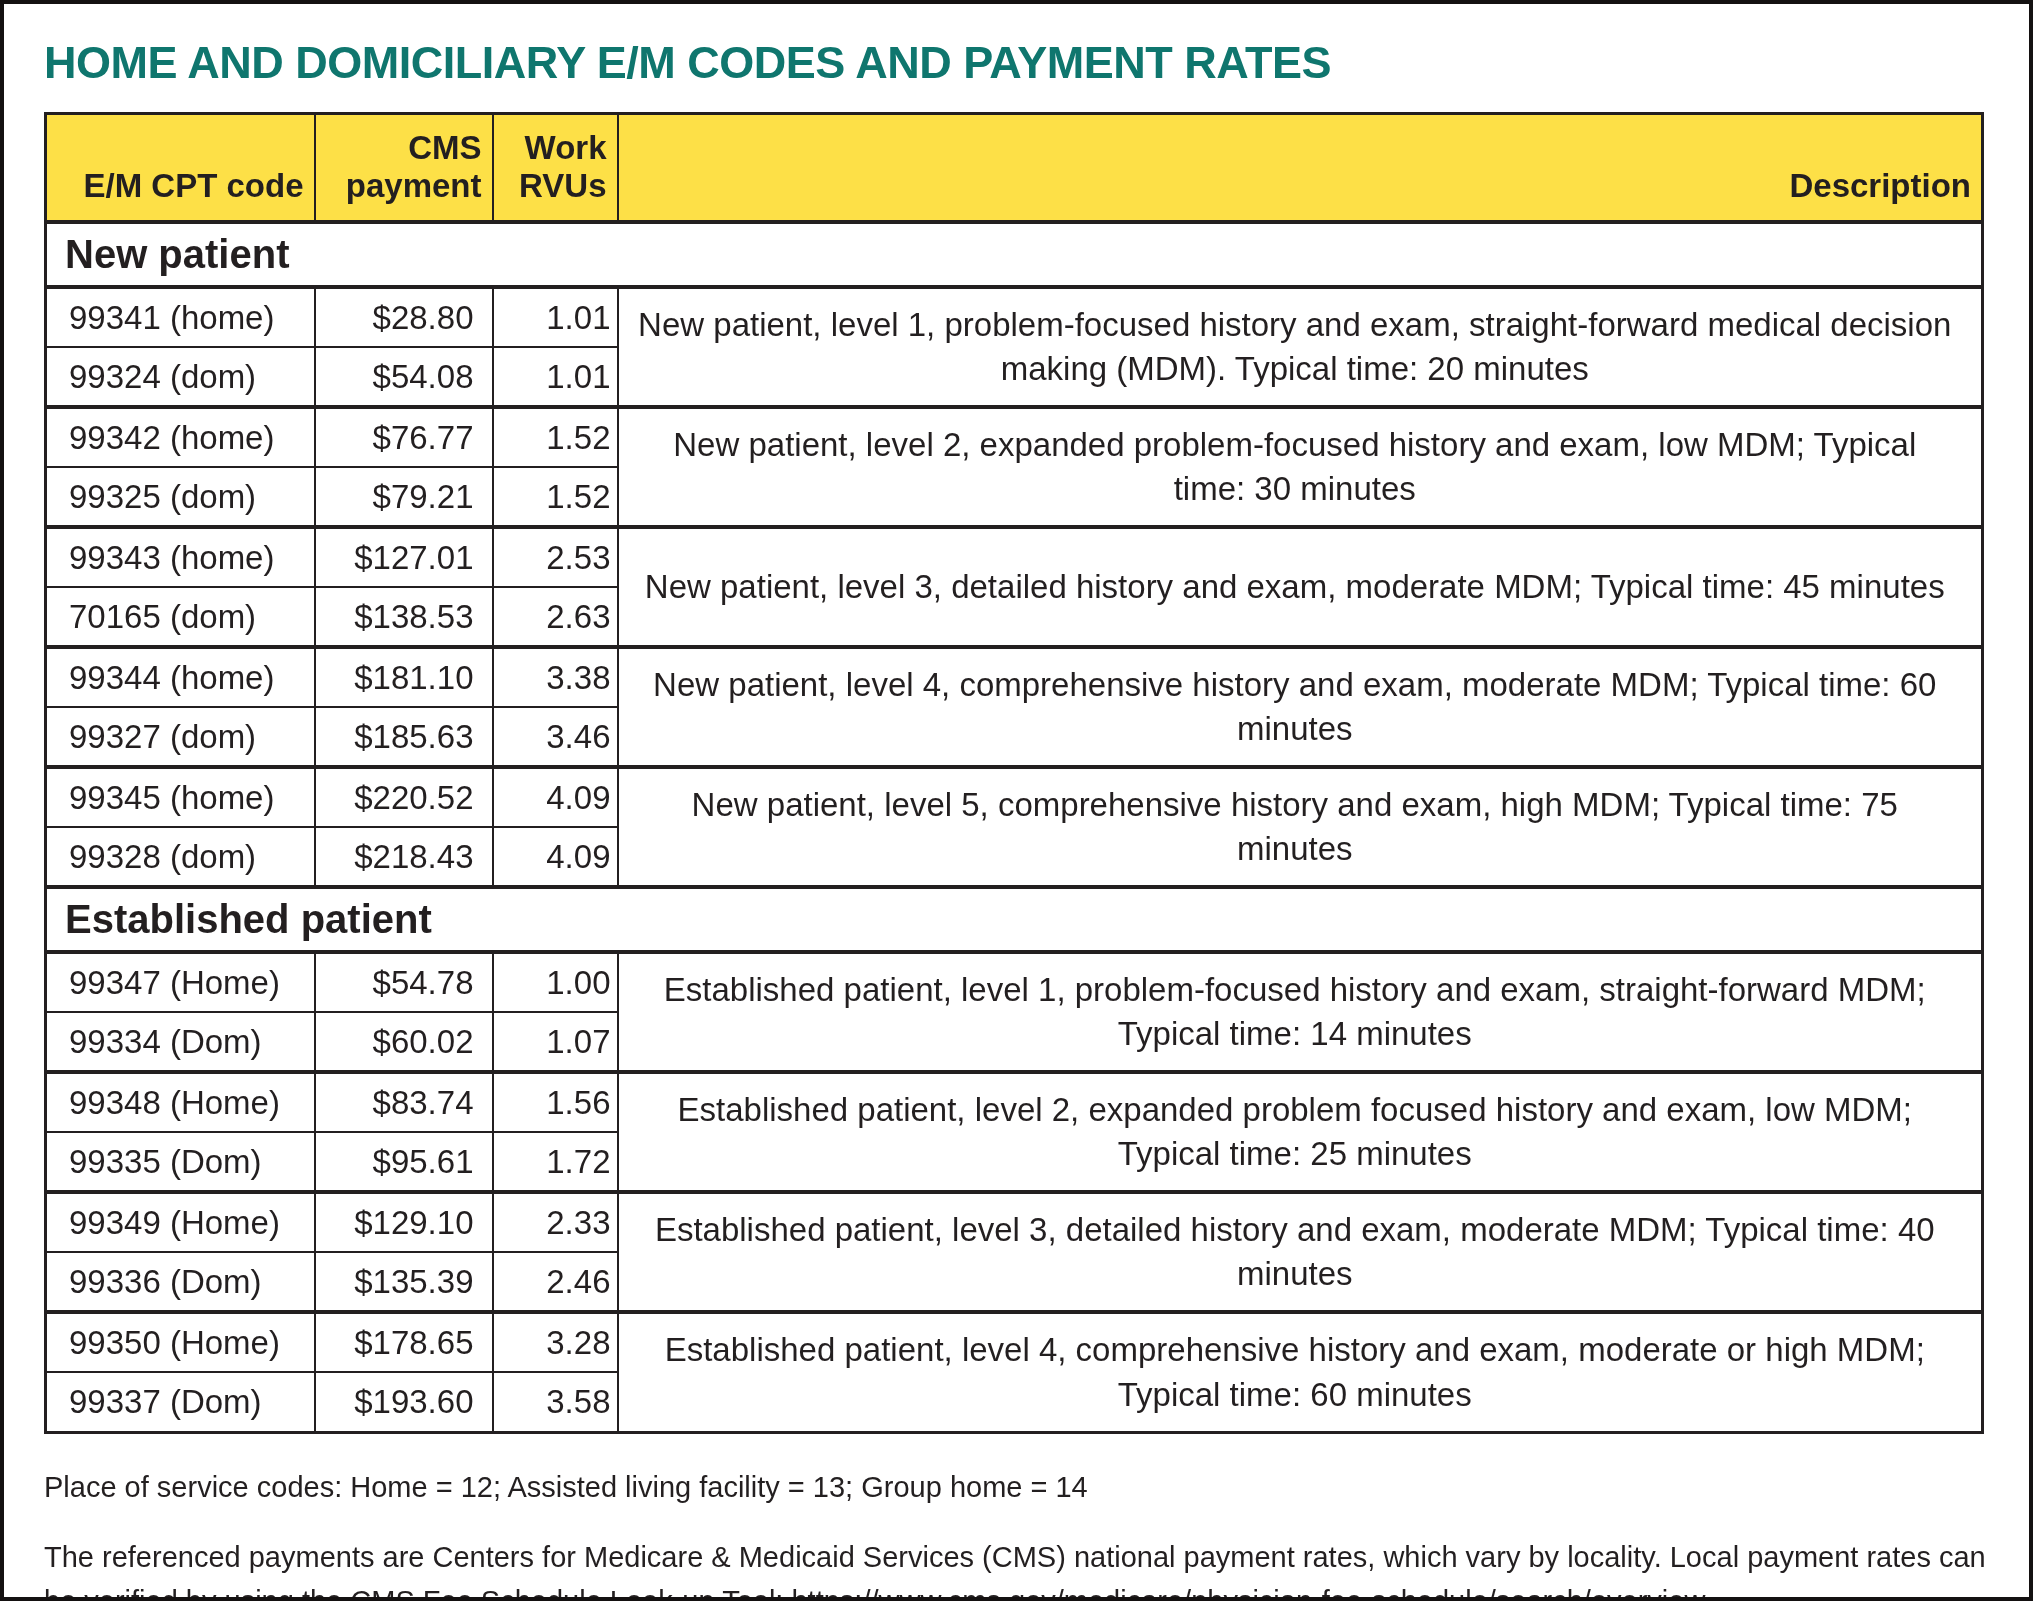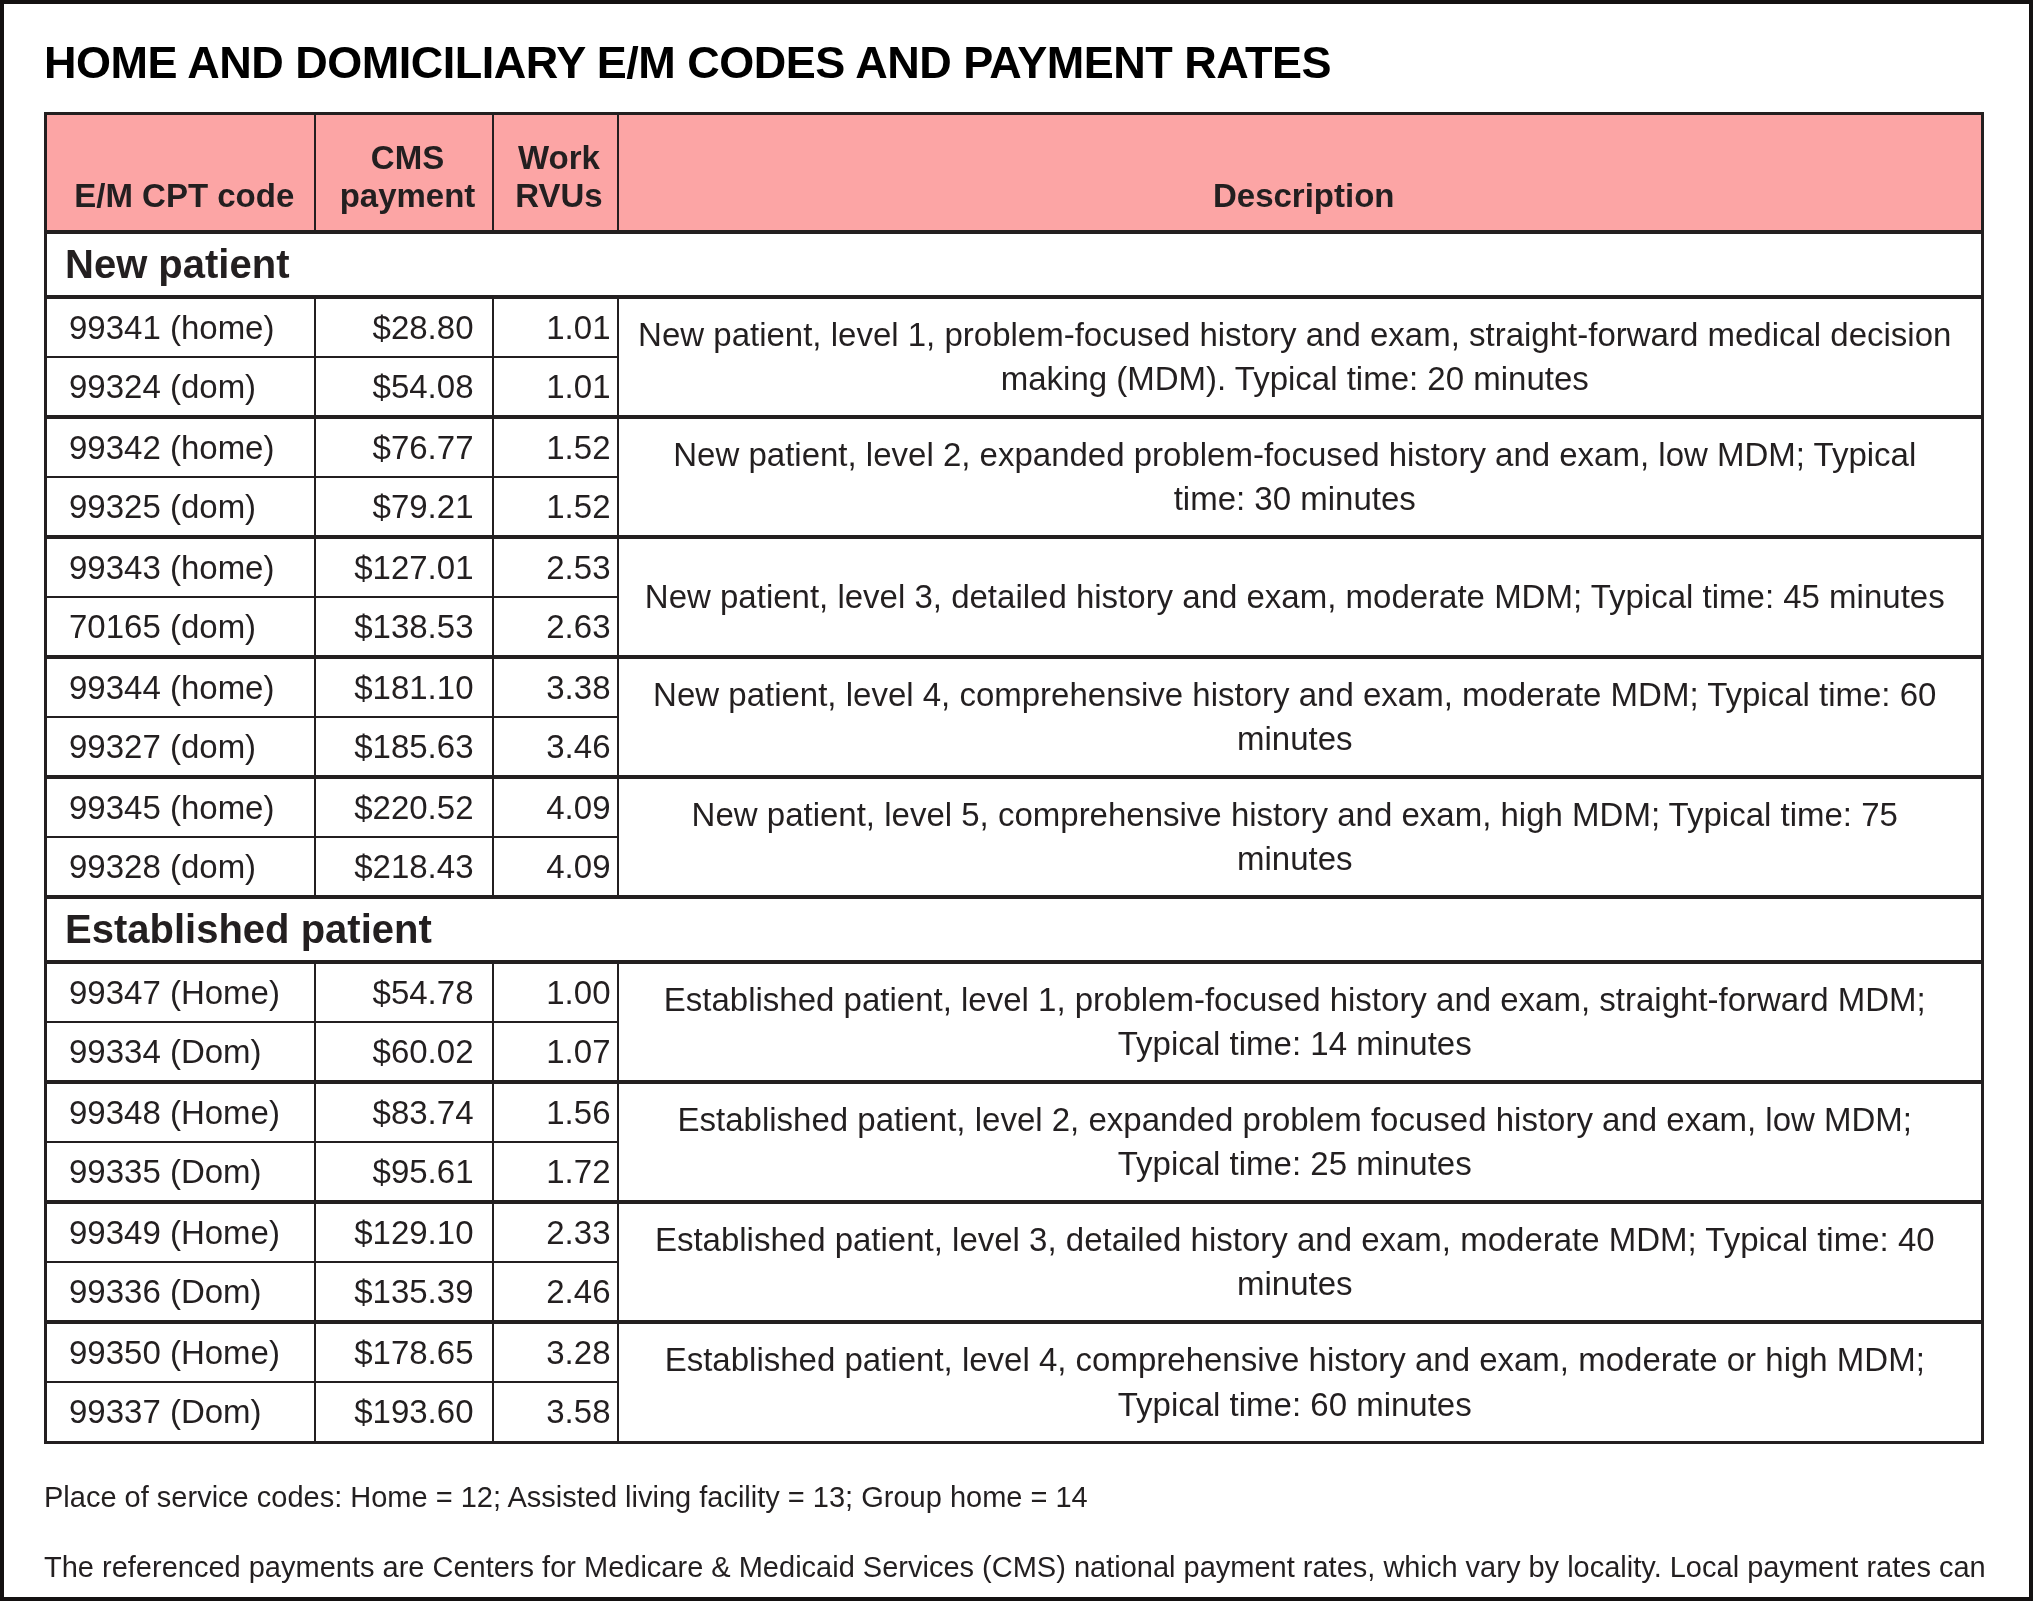--- a/index.html
+++ b/index.html
@@ -14,42 +14,42 @@
     color: #231f20;
     overflow: hidden;
   }
   .inner { padding: 0 40px; }
   .title {
     margin: 34px 0 0 0;
     font-size: 45px;
     line-height: 1.1;
     font-weight: bold;
     letter-spacing: -0.5px;
-    color: #000000;
+    color: #0f766e;
   }
   table.rates {
     margin-top: 24px;
     width: 1937px;
     border-collapse: collapse;
     border: 3px solid #231f20;
     table-layout: fixed;
   }
   col.c-code { width: 269px; }
   col.c-pay  { width: 178px; }
   col.c-rvu  { width: 125px; }
   col.c-desc { width: 1365px; }
 
   th, td { border: 2px solid #231f20; font-size: 33px; }
 
   th {
-    background: #fca5a5;
+    background: #fde047;
     font-weight: bold;
-    text-align: center;
+    text-align: right;
     vertical-align: bottom;
-    padding: 24px 10px 14px 18px;
+    padding: 14px 10px 14px 18px;
     height: 84px;
     box-sizing: border-box;
     border-bottom: 3px solid #231f20;
     line-height: 1.18;
   }
   td { height: 60px; box-sizing: border-box; background: #ffffff; }
 
   td.section {
     font-weight: bold;
     font-size: 40px;

